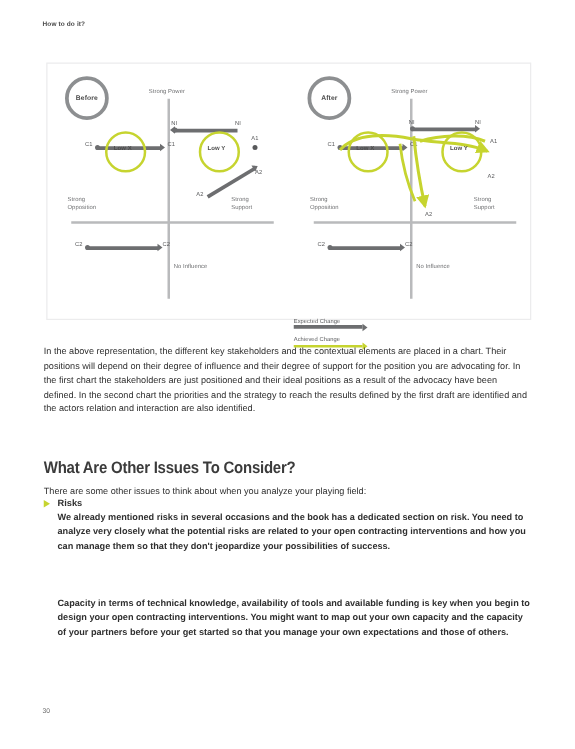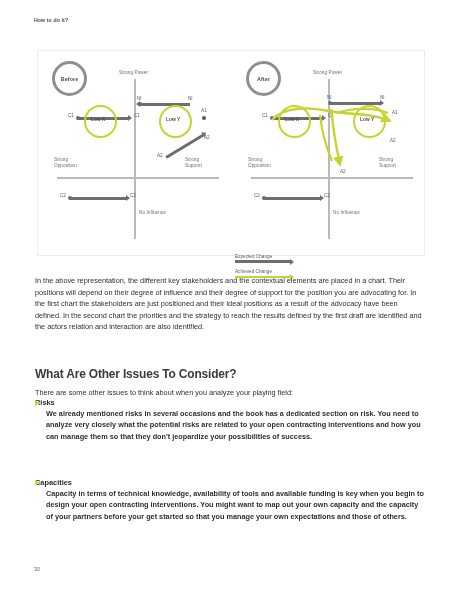--- a/index.html
+++ b/index.html
@@ -251,20 +251,21 @@
     transform-origin: 0 50%;
   }
   #para-lead { top: 380px; }
 
   .bullet-block { position: absolute; left: 35px; width: 390px; }
   #block-risks      { top: 397px; }
   #block-capacities { top: 477px; }
 
   .bullet-head {
     position: relative;
+    padding-left: 11px;
     font-size: 7.4px;
     font-weight: bold;
     color: #2f2f2f;
     line-height: 11px;
   }
   .tri {
     position: absolute;
     left: 0;
     top: 3px;
     width: 0; height: 0;
@@ -412,22 +413,18 @@
 
   <div class="bullet-block" id="block-risks">
     <div class="bullet-head">
       <span class="tri"></span>
       <span>Risks</span>
     </div>
     <div class="bullet-body">We already mentioned risks in several occasions and the book has a dedicated section on risk. You need to analyze very closely what the potential risks are related to your open contracting interventions and how you can manage them so that they don't jeopardize your possibilities of success.</div>
   </div>
 
   <div class="bullet-block" id="block-capacities">
-    <div class="bullet-head">
-      <span class="tri"></span>
-      <span>Capacities</span>
-    </div>
     <div class="bullet-body">Capacity in terms of technical knowledge, availability of tools and available funding is key when you begin to design your open contracting interventions. You might want to map out your own capacity and the capacity of your partners before your get started so that you manage your own expectations and those of others.</div>
   </div>
 
   <div class="page-num">30</div>
 
 </div>
 
 </body></html>

